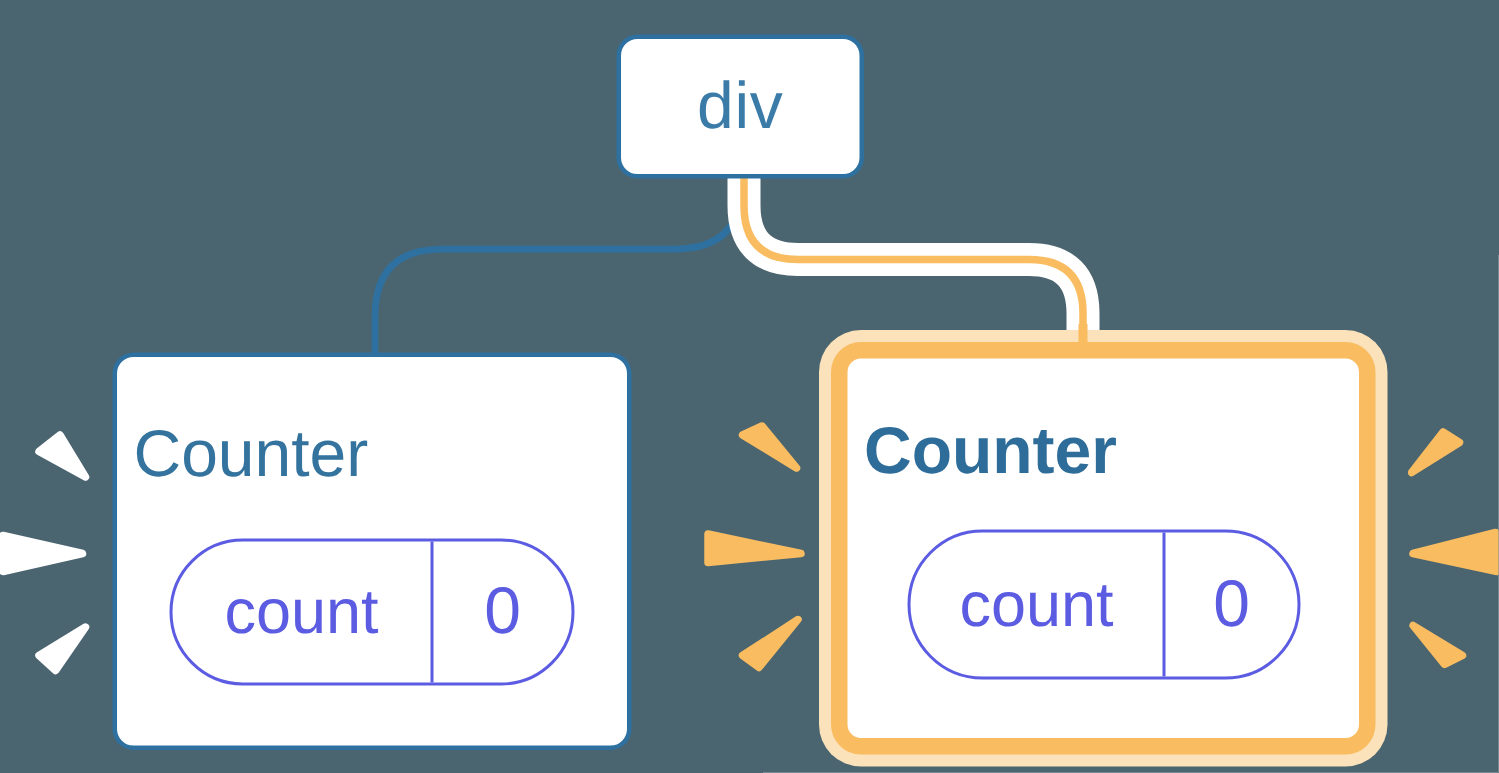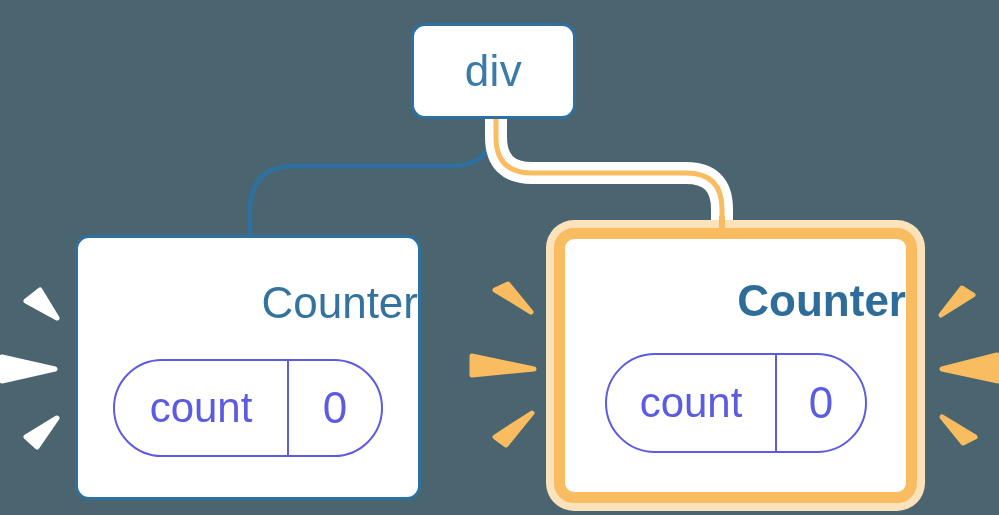--- a/index.html
+++ b/index.html
@@ -52,23 +52,24 @@
     border-radius:14px;
   }
   .card-right{
     left:554px;top:228px;width:363px;height:275px;
     border:11px solid var(--orange);
     border-radius:20px;
     box-shadow:0 0 0 8px var(--orange-light);
   }
   .comp-title{
     position:absolute;
-    text-align:right;
+    text-align:left;
     font-size:44px;line-height:1;
     z-index:2;
+    padding-left:11px;
   }
   .title-left{
     left:78px;top:281px;width:340px;
     color:var(--text-blue);font-weight:400;
   }
   .title-right{
     left:565px;top:279px;width:341px;
     color:var(--text-blue-bold);font-weight:700;
   }
   .pill{

